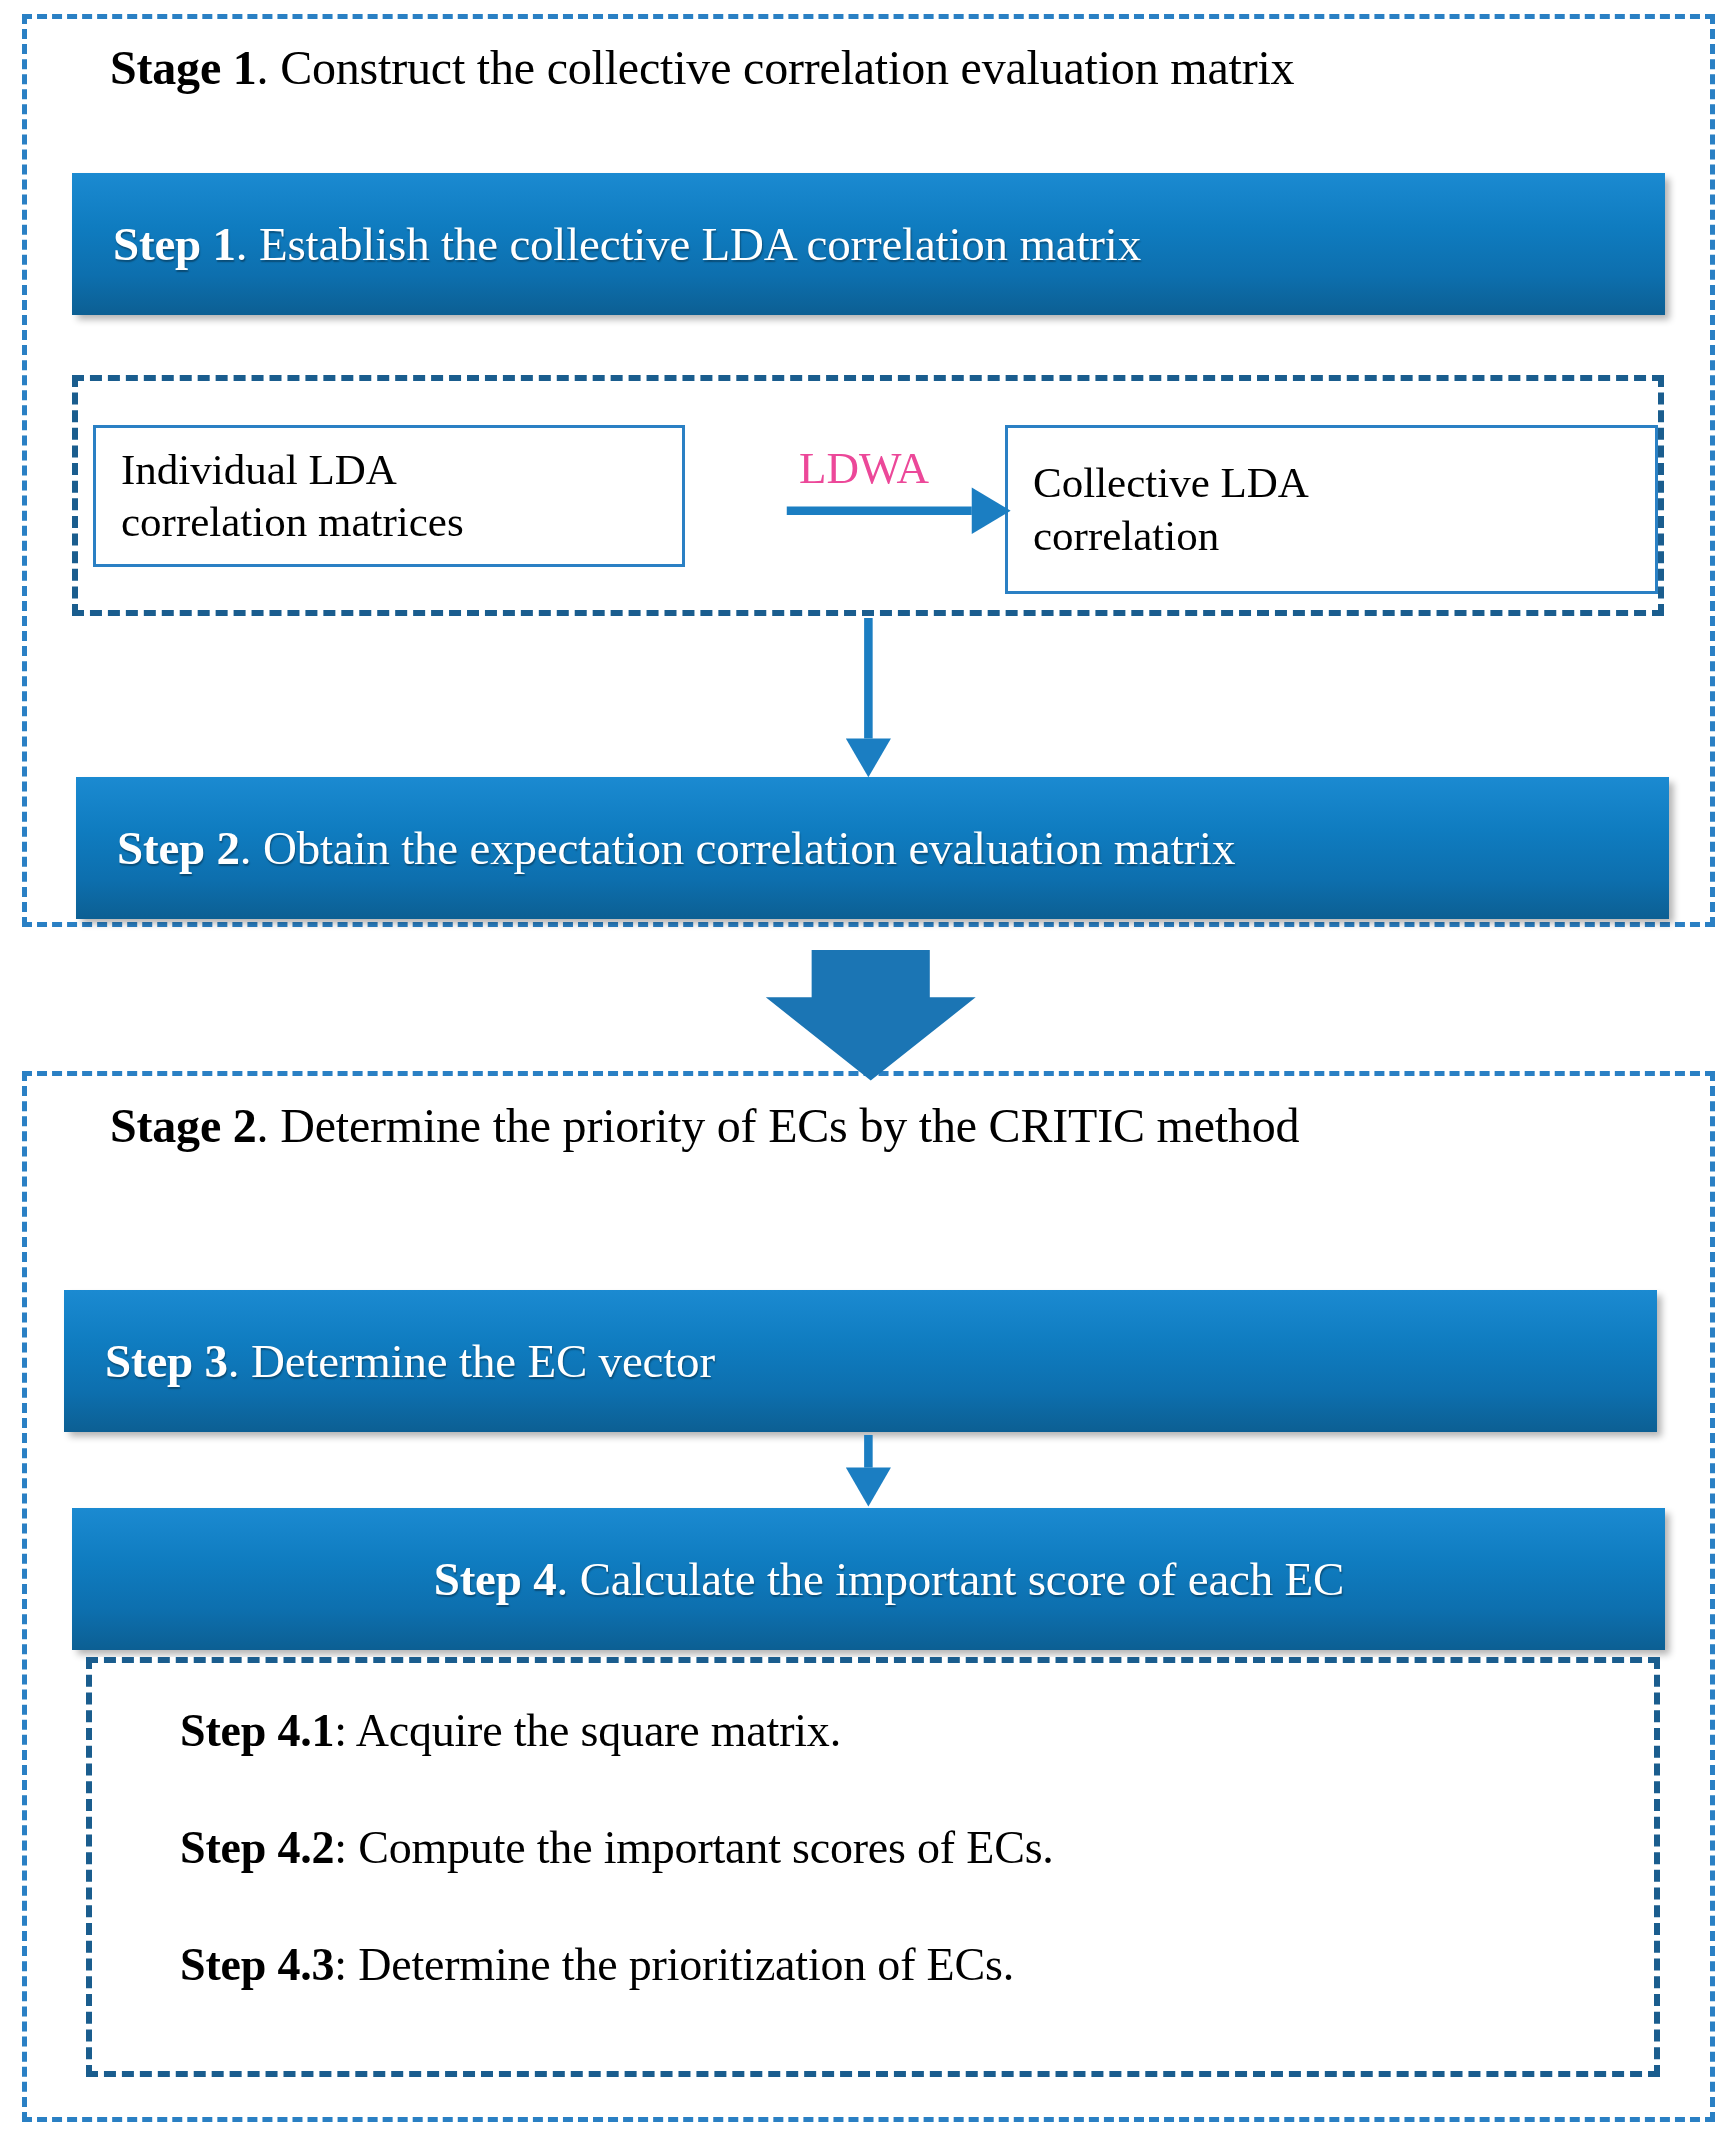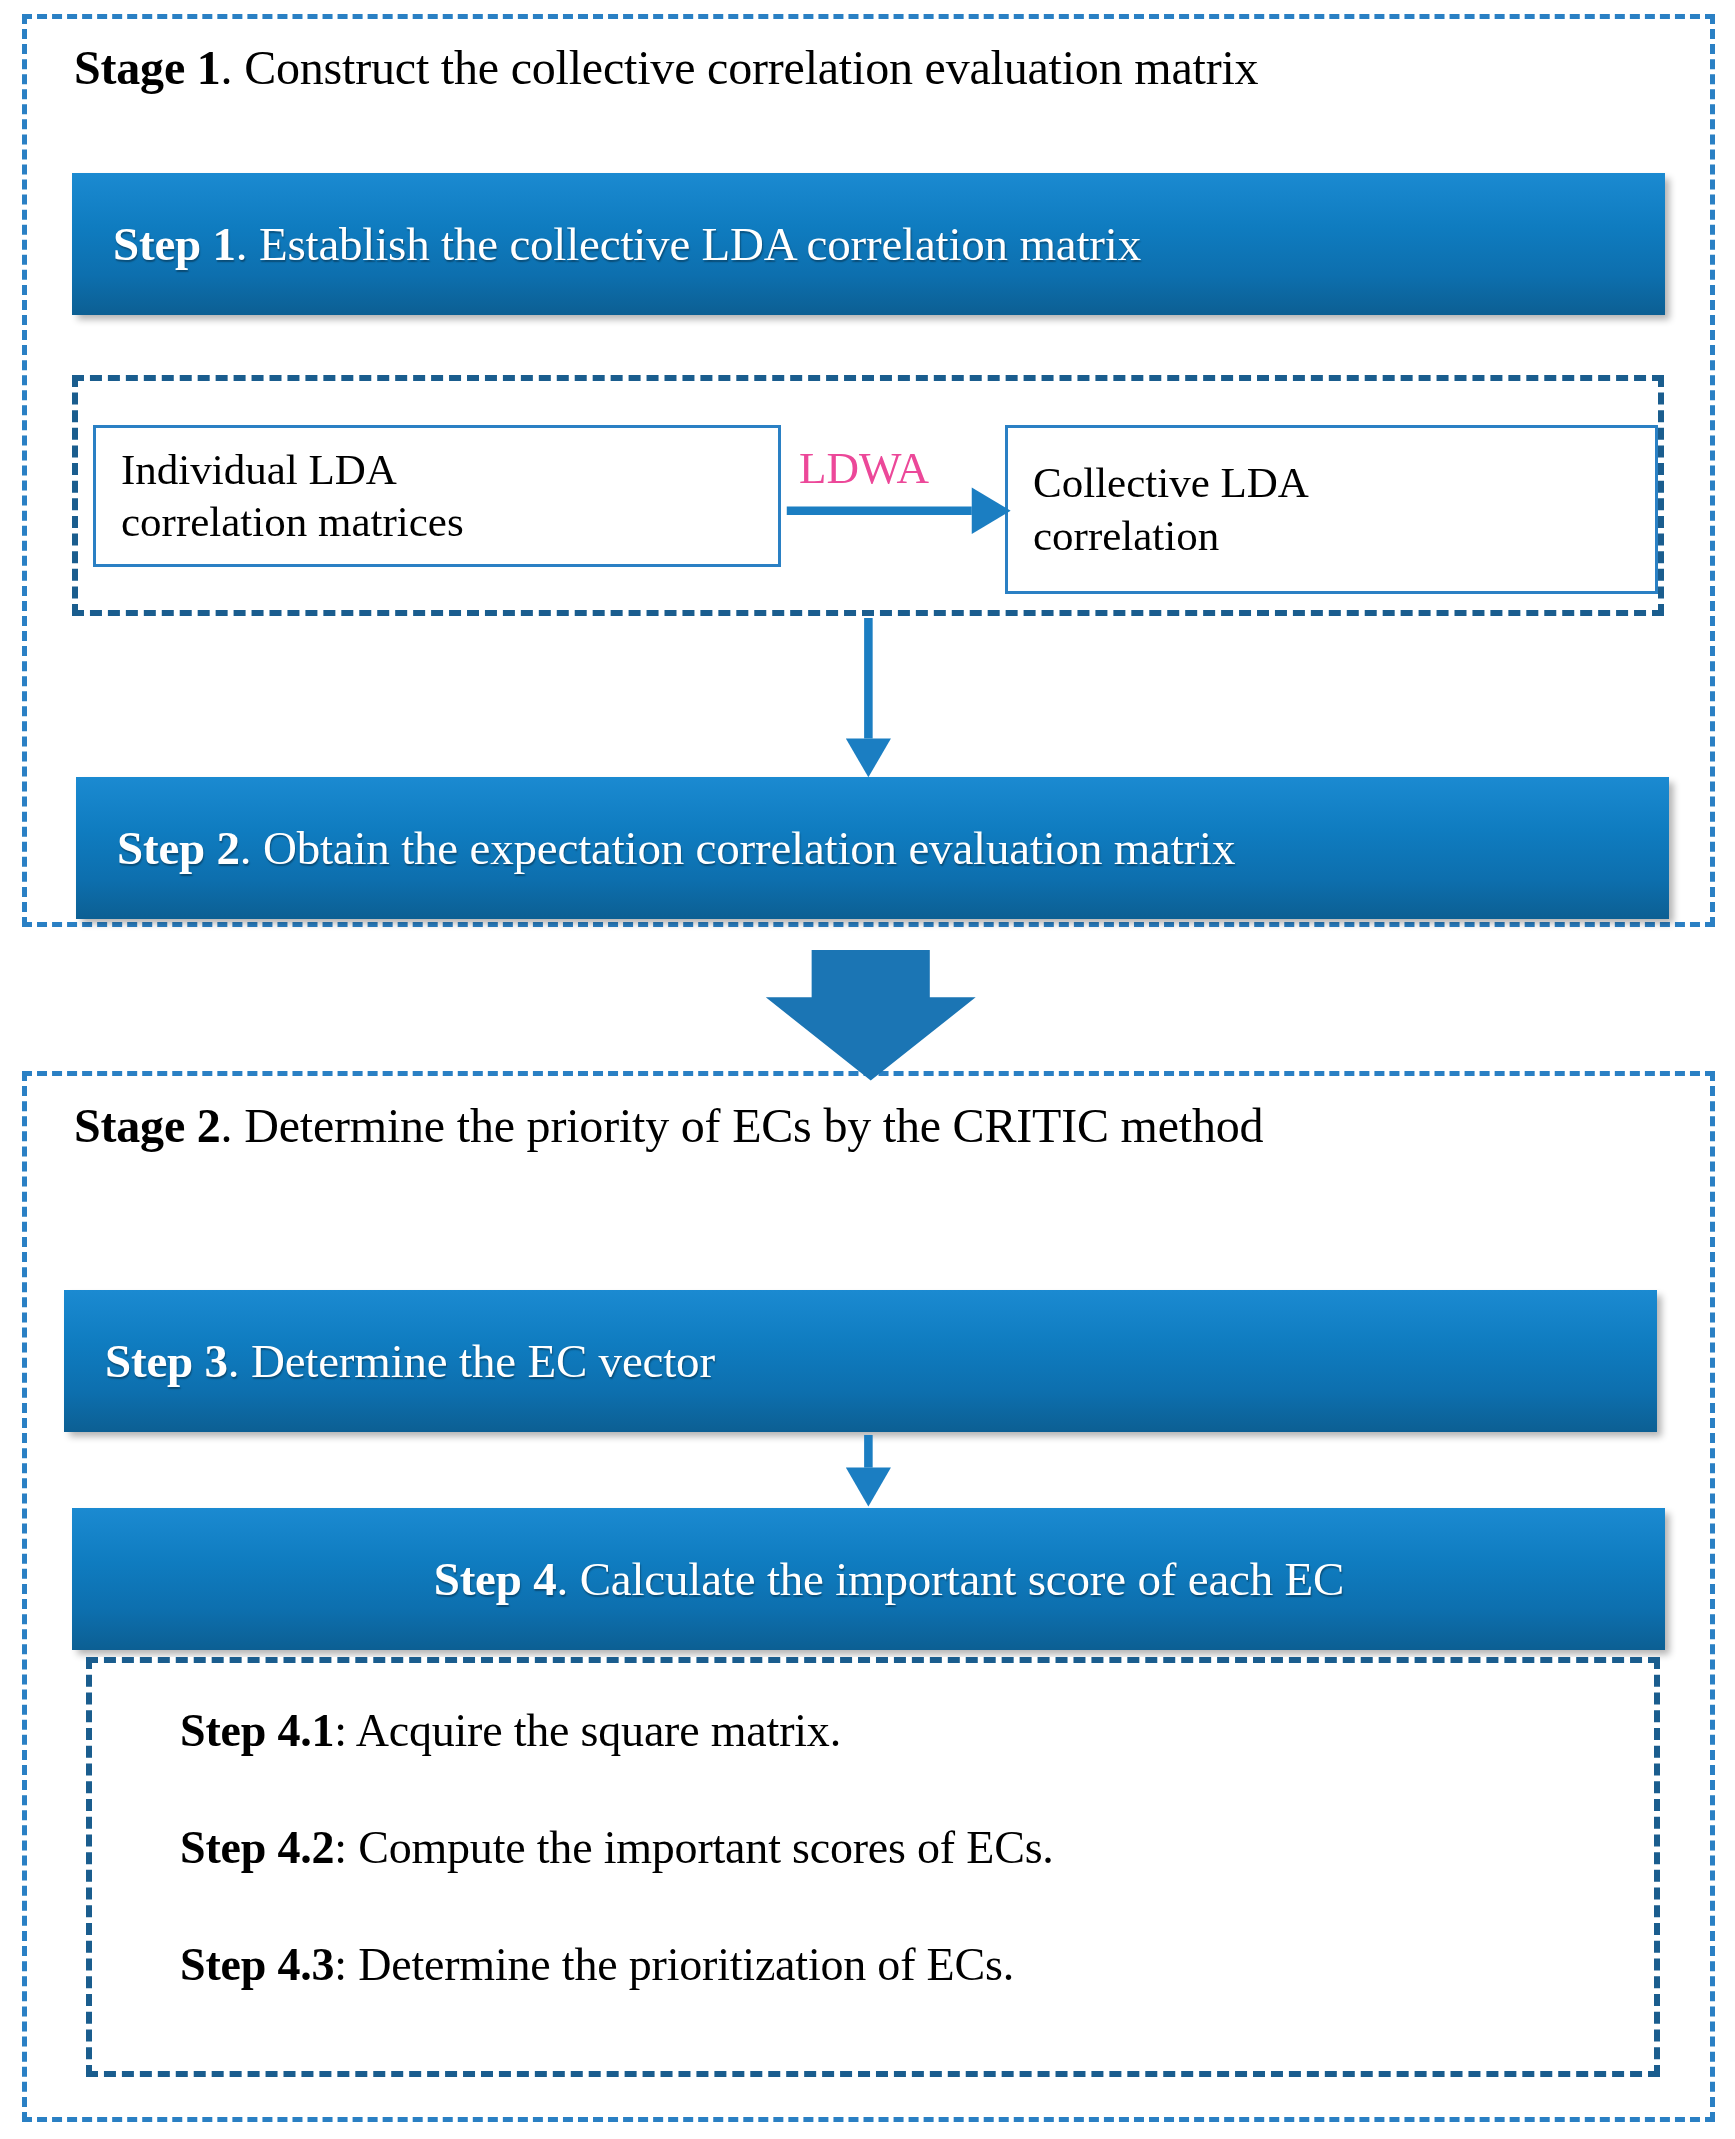--- a/index.html
+++ b/index.html
@@ -31,21 +31,21 @@
 
   
   .stage-title {
     position: absolute;
     font-size: 48px;
     line-height: 1.0;
     color: #000000;
     white-space: nowrap;
     letter-spacing: -0.2px;
   }
-  .stage-title .lead { font-weight: bold; }
+  .stage-title .lead { font-weight: bold; margin-left: 36px; }
 
   #stage1-title { left: 74px; top: 44px; }
   #stage2-title { left: 74px; top: 1102px; }
 
   
   .step-bar {
     position: absolute;
     background: linear-gradient(to bottom, #1b8ad1 0%, #0f7cc0 38%, #0d6fae 72%, #0c5f93 100%);
     box-shadow: 4.7px 5.4px 7px rgba(0,0,0,0.30);
     display: flex;
@@ -83,21 +83,21 @@
     background: #ffffff;
     display: flex;
     align-items: center;
   }
   .plain-box .txt {
     font-size: 43px;
     line-height: 1.22;
     color: #000000;
     padding-left: 25px;
   }
-  #individual-box { left: 93px;  top: 425px; width: 688px;  height: 142px; }
+  #individual-box { left: 93px;  top: 425px; width: 592px;  height: 142px; }
   #collective-box { left: 1005px; top: 425px; width: 653px;  height: 169px; }
 
   
   #ldwa-label {
     position: absolute;
     left: 799px;
     top: 442px;
     font-size: 45px;
     color: #ec4899;
     white-space: nowrap;

